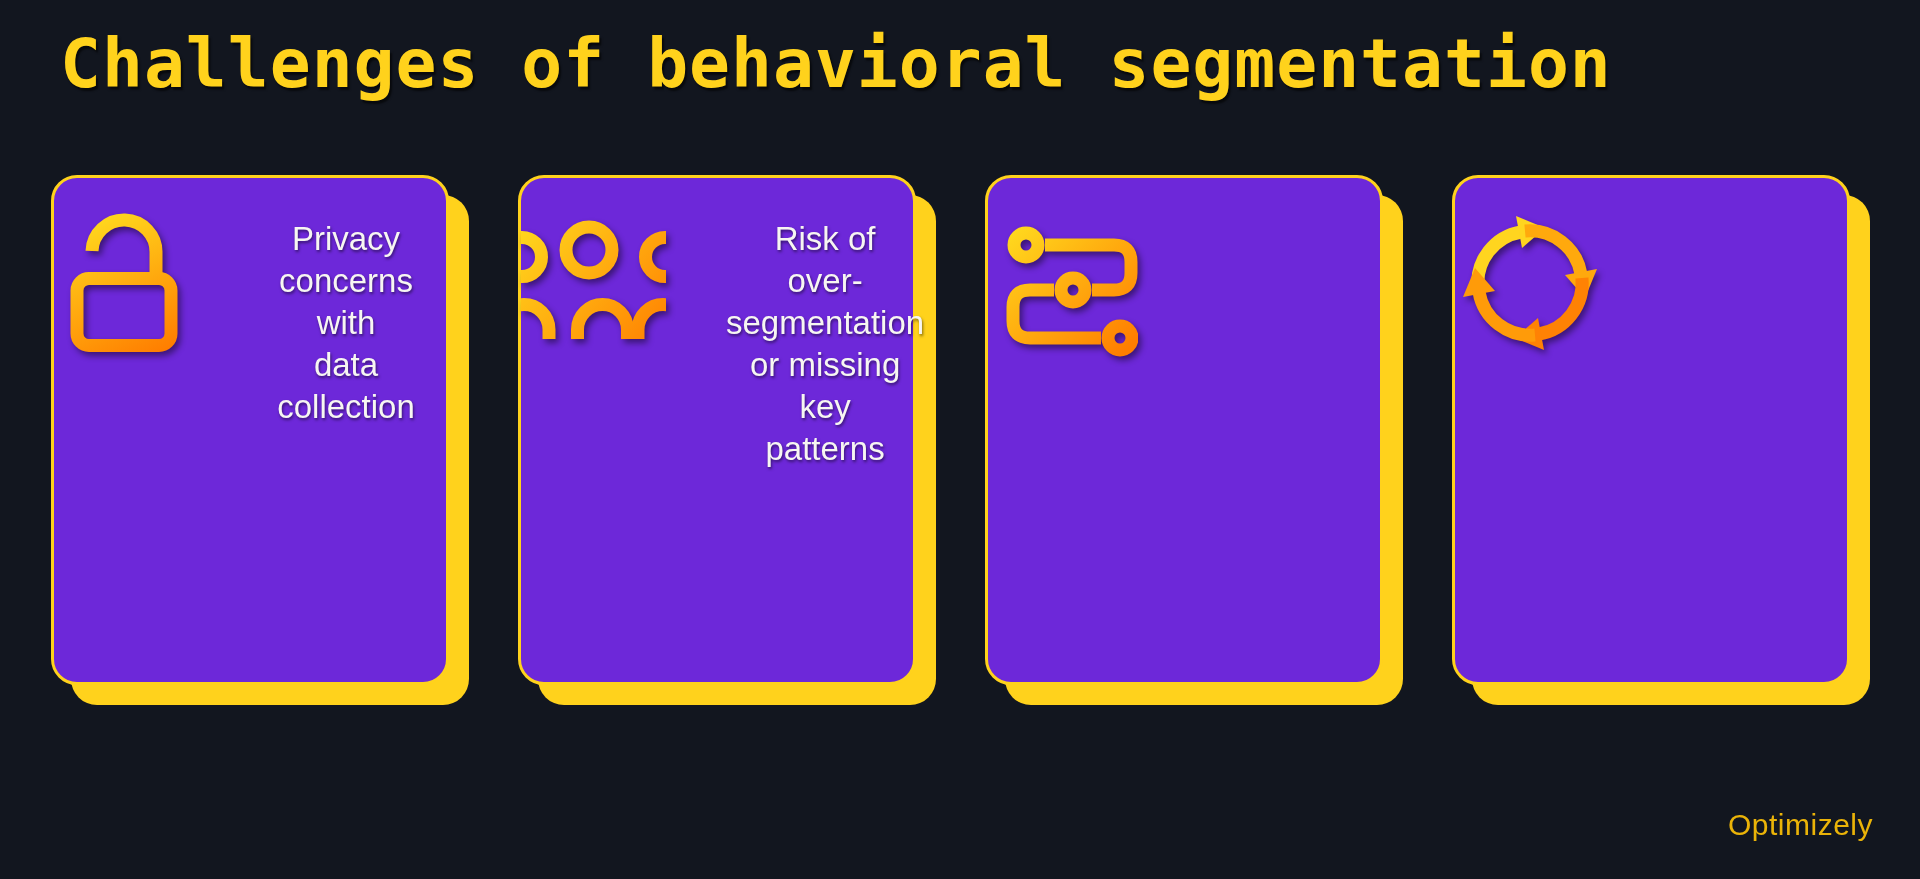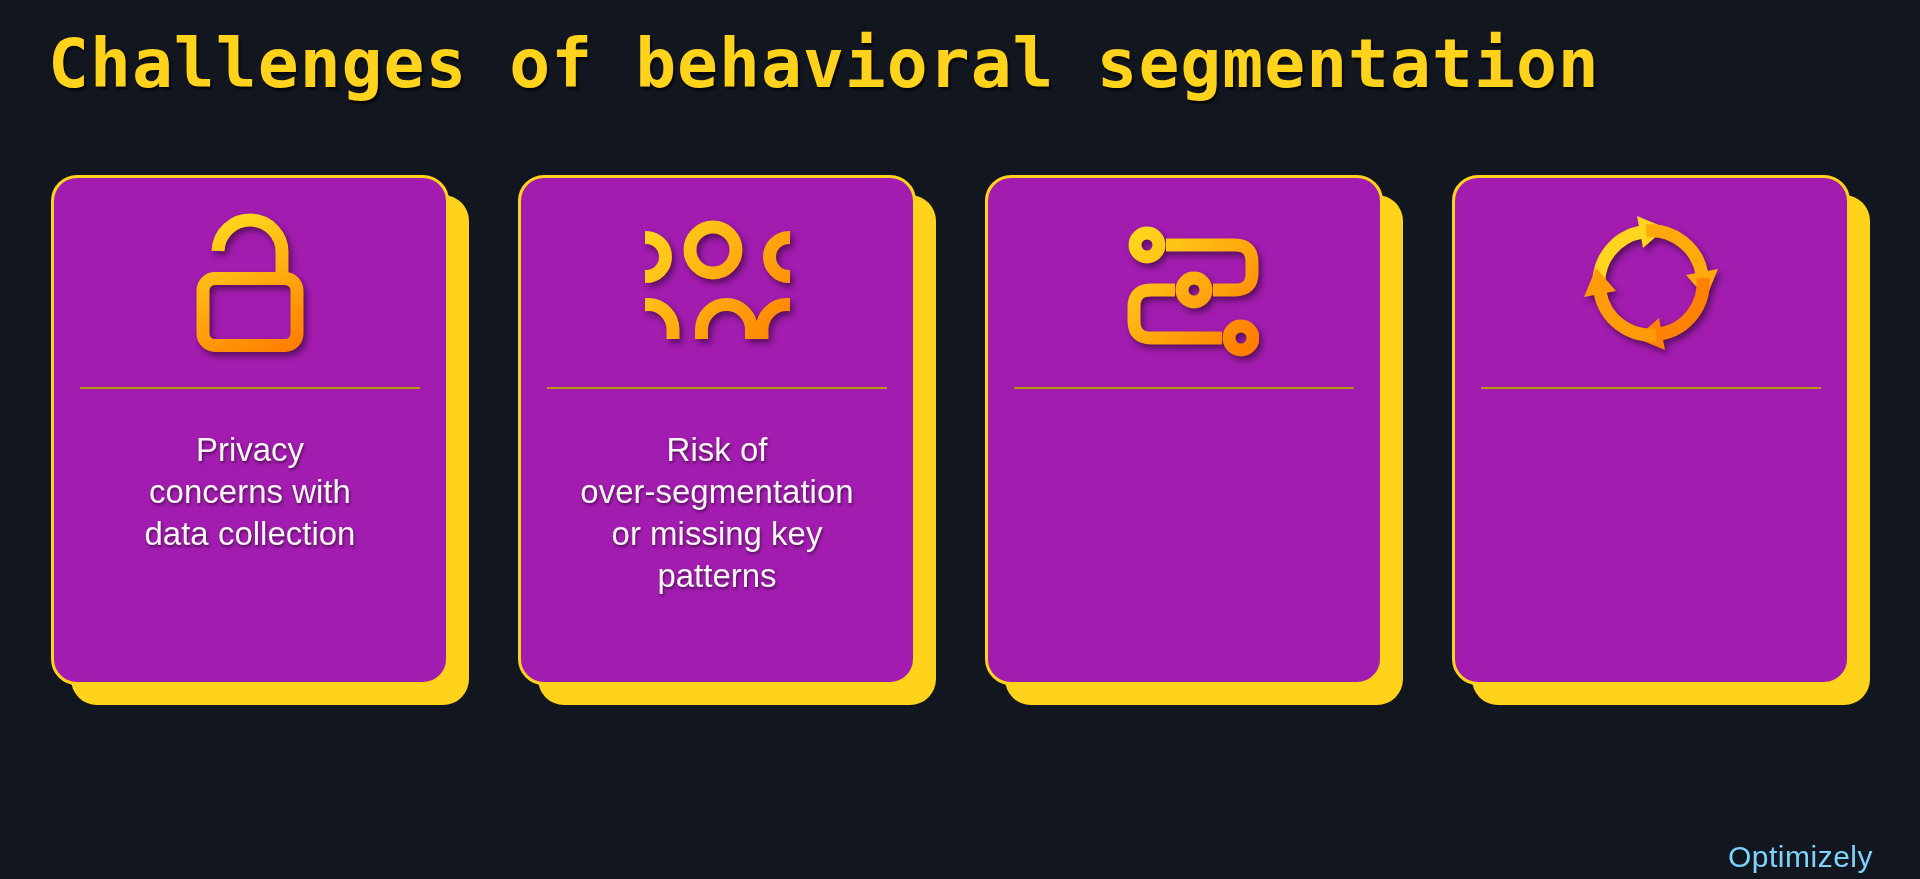--- a/index.html
+++ b/index.html
@@ -5,47 +5,47 @@
   html,body{margin:0;padding:0;}
   body{
     width:1920px;height:879px;
     background:#12161F;
     overflow:hidden;
     position:relative;
     font-family:"Liberation Sans", sans-serif;
   }
   .page-title{
     position:absolute;
-    left:48px;top:30px;
+    left:60px;top:30px;
     margin:0;
     font-family:"DejaVu Sans Mono", monospace;
     font-weight:bold;
     font-size:68px;
     line-height:1.0;
     letter-spacing:1px;
     color:#FFD21C;
     text-shadow:2px 3px 2px rgba(0,0,0,0.6);
     white-space:nowrap;
   }
   .cards{
     position:absolute;
     left:51px;top:175px;
     width:1818px;
     display:flex;
     gap:69px;
   }
   .card{
     width:398px;height:510px;
     box-sizing:border-box;
-    background:#a21caf;
+    background:#6d28d9;
     border:3px solid #FFD21C;
     border-radius:26px;
     box-shadow:20px 20px 0 0 #FFD21C;
     display:flex;
-    flex-direction:column;
+    flex-direction:row;
   }
   .icon-area{
     height:209px;
     display:flex;
     align-items:center;
     justify-content:center;
   }
   .icon-area svg{
     filter:drop-shadow(3px 4px 3px rgba(0,0,0,0.45));
   }
@@ -62,24 +62,24 @@
     text-align:center;
     white-space:pre-line;
     font-size:33px;
     line-height:42px;
     font-weight:400;
     color:#F7F6F2;
     text-shadow:1px 2px 3px rgba(0,0,0,0.5);
   }
   .brand{
     position:absolute;
-    right:47px;top:840px;
+    right:47px;top:808px;
     font-size:30px;
     letter-spacing:0.5px;
-    color:#7dd3fc;
+    color:#eab308;
   }
 </style>
 </head>
 <body>
 
 <h1 class="page-title">Challenges of behavioral segmentation</h1>
 
 <div class="cards">
 
   <article class="card">

